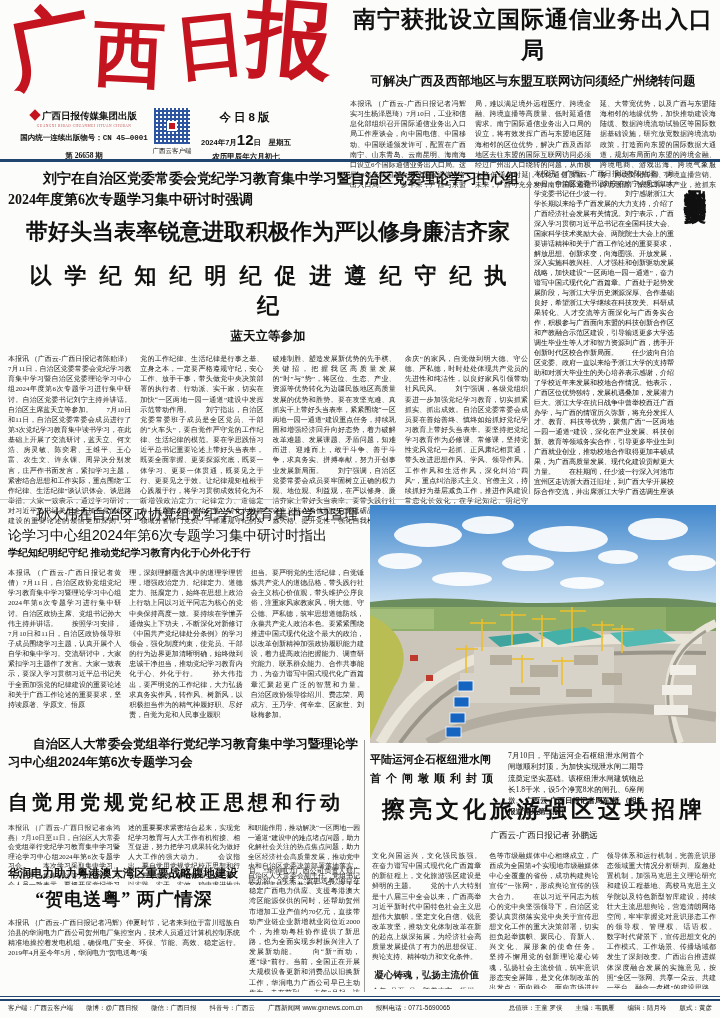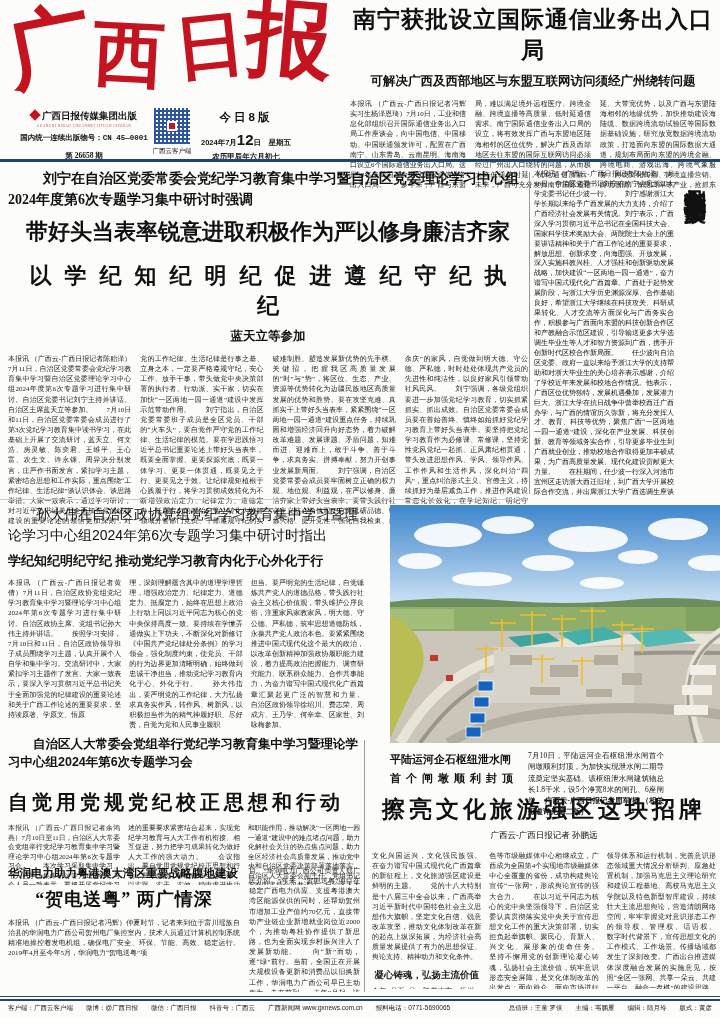--- a/index.html
+++ b/index.html
@@ -56,25 +56,25 @@
   .right-art { left:534px; top:170px; width:184px; height:326px; display:flex; }
   .right-body { width:140px; font-size:7px; line-height:1.42; text-align:justify; overflow:hidden; }
   .right-headline { writing-mode:vertical-rl; font-family:"Liberation Sans", sans-serif; font-weight:900;
                     font-size:22px; margin-left:6px; letter-spacing:1px; }
   .vrule { background:#9a9a9a; width:1px; }
   .hline { background:#c9c9c9; height:1px; }
 
   
   .sun { left:8px; top:504px; width:356px; }
   .sun-kicker { font-family:"Liberation Sans", sans-serif; font-size:14px; font-weight:normal; line-height:1.5; text-indent:2em; }
-  .sun-headline { font-size:13px; font-weight:900; margin-top:6px; white-space:nowrap; font-family:"Liberation Serif", serif; }
+  .sun-headline { font-size:10px; font-weight:900; margin-top:0; white-space:nowrap; font-family:"Liberation Serif", serif; }
   .sun-cols { display:flex; gap:8px; margin-top:8px; height:152px; overflow:hidden; }
 
   
-  .photo-block { left:390px; top:505px; width:274px; }
+  .photo-block { left:370px; top:505px; width:274px; }
   .photo-frame { width:346px; height:238px; display:block; }
   .caption { display:flex; gap:10px; margin-top:7px; }
   .cap-title { width:128px; font-family:"Liberation Sans", sans-serif; font-weight:900; font-size:11px; line-height:1.7; }
   .cap-title .l2 { letter-spacing:5px; display:block; }
   .cap-text { flex:1; font-size:7.5px; line-height:1.5; text-align:justify; }
   .cap-credit, .cap-note { font-weight:bold; }
 
   
   .npc { left:8px; top:735px; width:352px; }
   .npc-kicker { font-family:"Liberation Sans", sans-serif; font-size:12.5px; font-weight:bold; line-height:1.45; text-indent:2em; }

